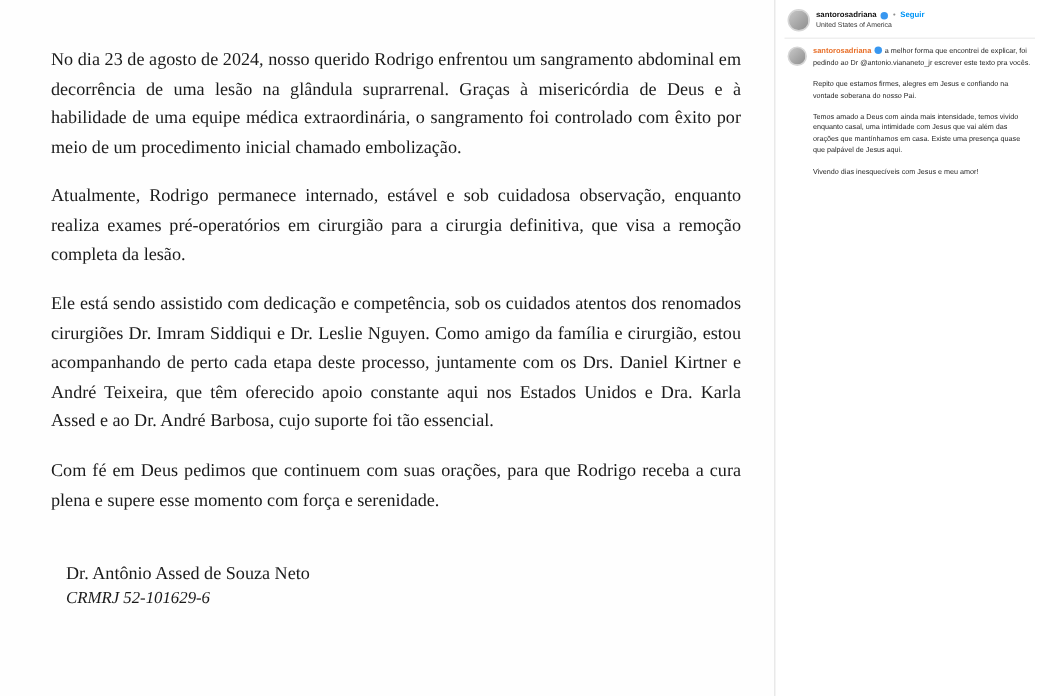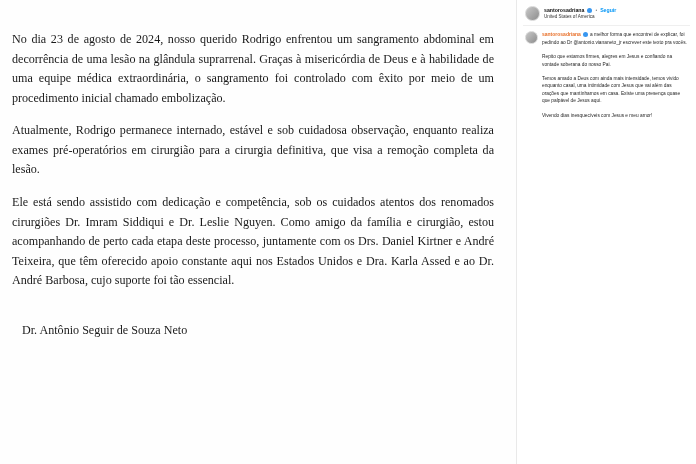--- a/index.html
+++ b/index.html
@@ -30,21 +30,21 @@
     box-sizing: border-box;
   }
   .doc-sheet {
     position: absolute;
     left: 0;
     top: 0;
     width: 516px;
     height: 464px;
     background: #fefefe;
     box-sizing: border-box;
-    padding: 30px 22px 0 12px;
+    padding: 30px 22px 0 34px;
   }
   .doc-paragraph {
     font-family: "Liberation Serif", serif;
     font-size: 12.1px;
     line-height: 1.62;
     color: #1a1a1a;
     text-align: justify;
     margin: 0 0 13px 0;
   }
   .doc-signature-block {
@@ -175,23 +175,25 @@
 </head>
 <body>
 
 <div class="screen">
 
   <div class="doc-pane">
     <div class="doc-sheet">
       <p class="doc-paragraph">No dia 23 de agosto de 2024, nosso querido Rodrigo enfrentou um sangramento abdominal em decorrência de uma lesão na glândula suprarrenal. Graças à misericórdia de Deus e à habilidade de uma equipe médica extraordinária, o sangramento foi controlado com êxito por meio de um procedimento inicial chamado embolização.</p>
       <p class="doc-paragraph">Atualmente, Rodrigo permanece internado, estável e sob cuidadosa observação, enquanto realiza exames pré-operatórios em cirurgião para a cirurgia definitiva, que visa a remoção completa da lesão.</p>
       <p class="doc-paragraph">Ele está sendo assistido com dedicação e competência, sob os cuidados atentos dos renomados cirurgiões Dr. Imram Siddiqui e Dr. Leslie Nguyen. Como amigo da família e cirurgião, estou acompanhando de perto cada etapa deste processo, juntamente com os Drs. Daniel Kirtner e André Teixeira, que têm oferecido apoio constante aqui nos Estados Unidos e Dra. Karla Assed e ao Dr. André Barbosa, cujo suporte foi tão essencial.</p>
+      <p class="doc-paragraph">Com fé em Deus pedimos que continuem com suas orações, para que Rodrigo receba a cura plena e supere esse momento com força e serenidade.</p>
 
       <div class="doc-signature-block">
-        <div class="doc-signature-name">Dr. Antônio Seguir de Souza Neto</div>
+        <div class="doc-signature-name">Dr. Antônio Assed de Souza Neto</div>
+        <div class="doc-signature-crm">CRMRJ 52-101629-6</div>
       </div>
     </div>
   </div>
 
   <div class="social-pane">
 
     <div class="social-header">
       <div class="avatar"></div>
       <div class="header-text">
         <div class="header-row">

